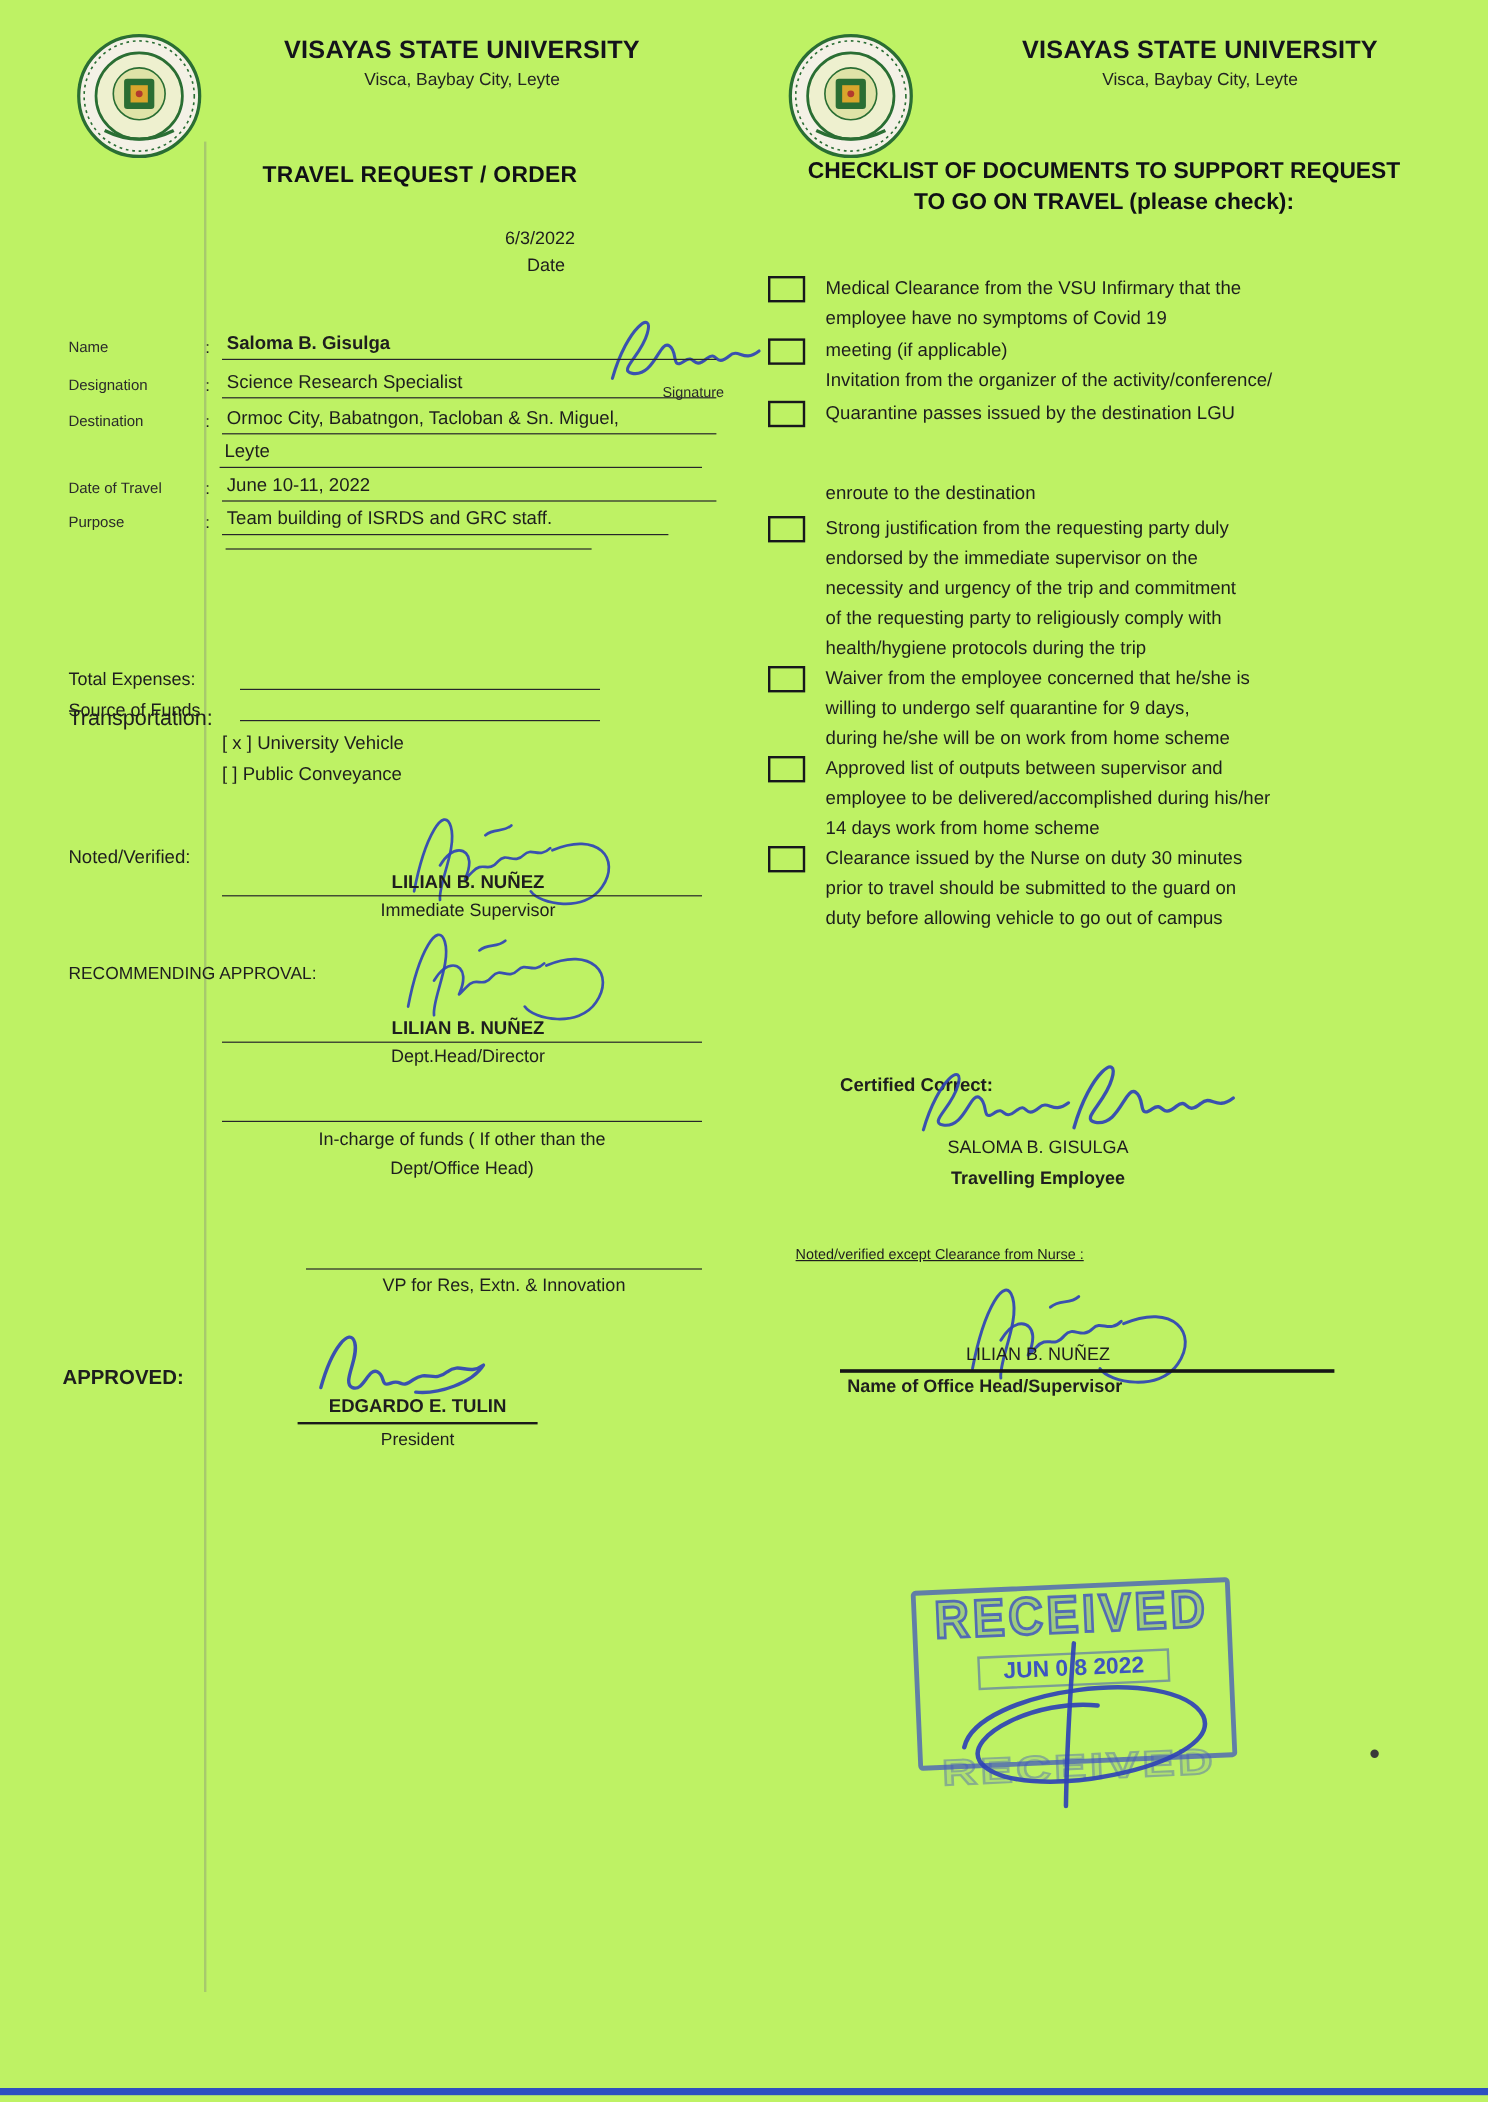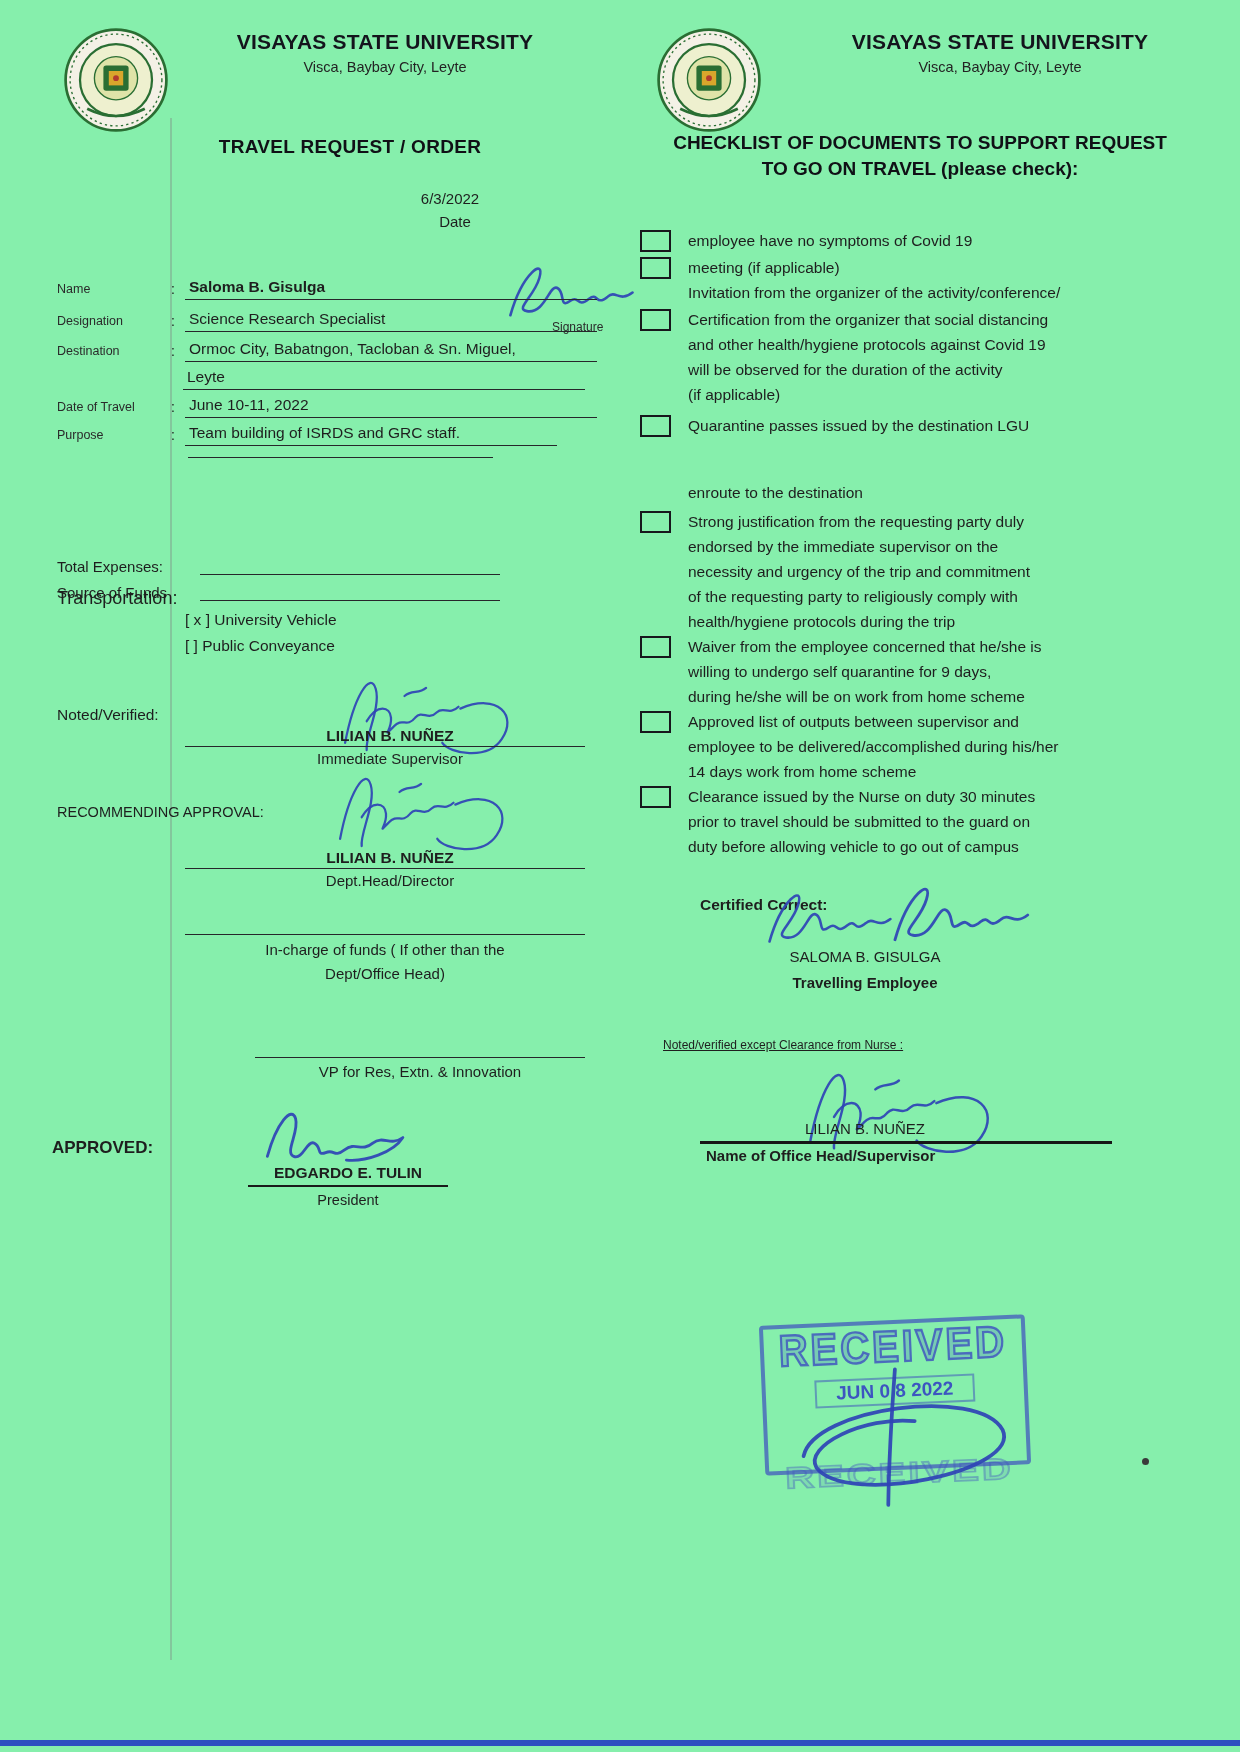--- a/index.html
+++ b/index.html
@@ -1,19 +1,19 @@
 <!DOCTYPE html>
 <html><head>
 <meta charset="utf-8">
 <style>
   * { margin:0; padding:0; box-sizing:border-box; }
   html,body { background:#9a9a9a; }
   .page {
     position:relative; width:1240px; height:1752px; margin:0 auto;
-    background:#86efac; font-family:"Liberation Sans", sans-serif; color:#1e1e1e;
+    background:#bef264; font-family:"Liberation Sans", sans-serif; color:#1e1e1e;
     overflow:hidden;
   }
   .abs { position:absolute; }
   .c { text-align:center; }
   .b { font-weight:bold; }
 
   
   .uni-name { font-size:21px; font-weight:bold; color:#14141c; letter-spacing:.2px; }
   .uni-addr { font-size:14.5px; color:#232323; }
   .form-title { font-size:19px; font-weight:bold; color:#101016; letter-spacing:.3px; }
@@ -176,37 +176,29 @@
   <div class="abs c uni-name" style="left:790px;top:30px;width:420px">VISAYAS STATE UNIVERSITY</div>
   <div class="abs c uni-addr" style="left:790px;top:59px;width:420px">Visca, Baybay City, Leyte</div>
 
   <div class="abs c chk-title" style="left:630px;top:132px;width:580px">CHECKLIST OF DOCUMENTS TO SUPPORT REQUEST</div>
   <div class="abs c chk-title" style="left:630px;top:158px;width:580px">TO GO ON TRAVEL (please check):</div>
 
   <div class="checklist">
       <div class="chk-row" style="margin-bottom: 2px;">
         <span class="chk-box"></span>
         <div class="chk-text">
+          <div>Medical Clearance from the VSU Infirmary that the</div>
           <div>employee have no symptoms of Covid 19</div>
         </div>
       </div>
       <div class="chk-row" style="margin-bottom: 2px;">
         <span class="chk-box"></span>
         <div class="chk-text">
           <div>meeting (if applicable)</div>
           <div>Invitation from the organizer of the activity/conference/</div>
-        </div>
-      </div>
-      <div class="chk-row" style="margin-bottom: 6px;">
-        <span class="chk-box"></span>
-        <div class="chk-text">
-          <div>Certification from the organizer that social distancing</div>
-          <div>and other health/hygiene protocols against Covid 19</div>
-          <div>will be observed for the duration of the activity</div>
-          <div> (if applicable)</div>
         </div>
       </div>
       <div class="chk-row" style="margin-bottom: 42px;">
         <span class="chk-box"></span>
         <div class="chk-text">
           <div>Quarantine passes issued by the destination LGU</div>
         </div>
       </div>
       <div class="chk-row" style="margin-bottom: 4px;">
         <div class="chk-text">

